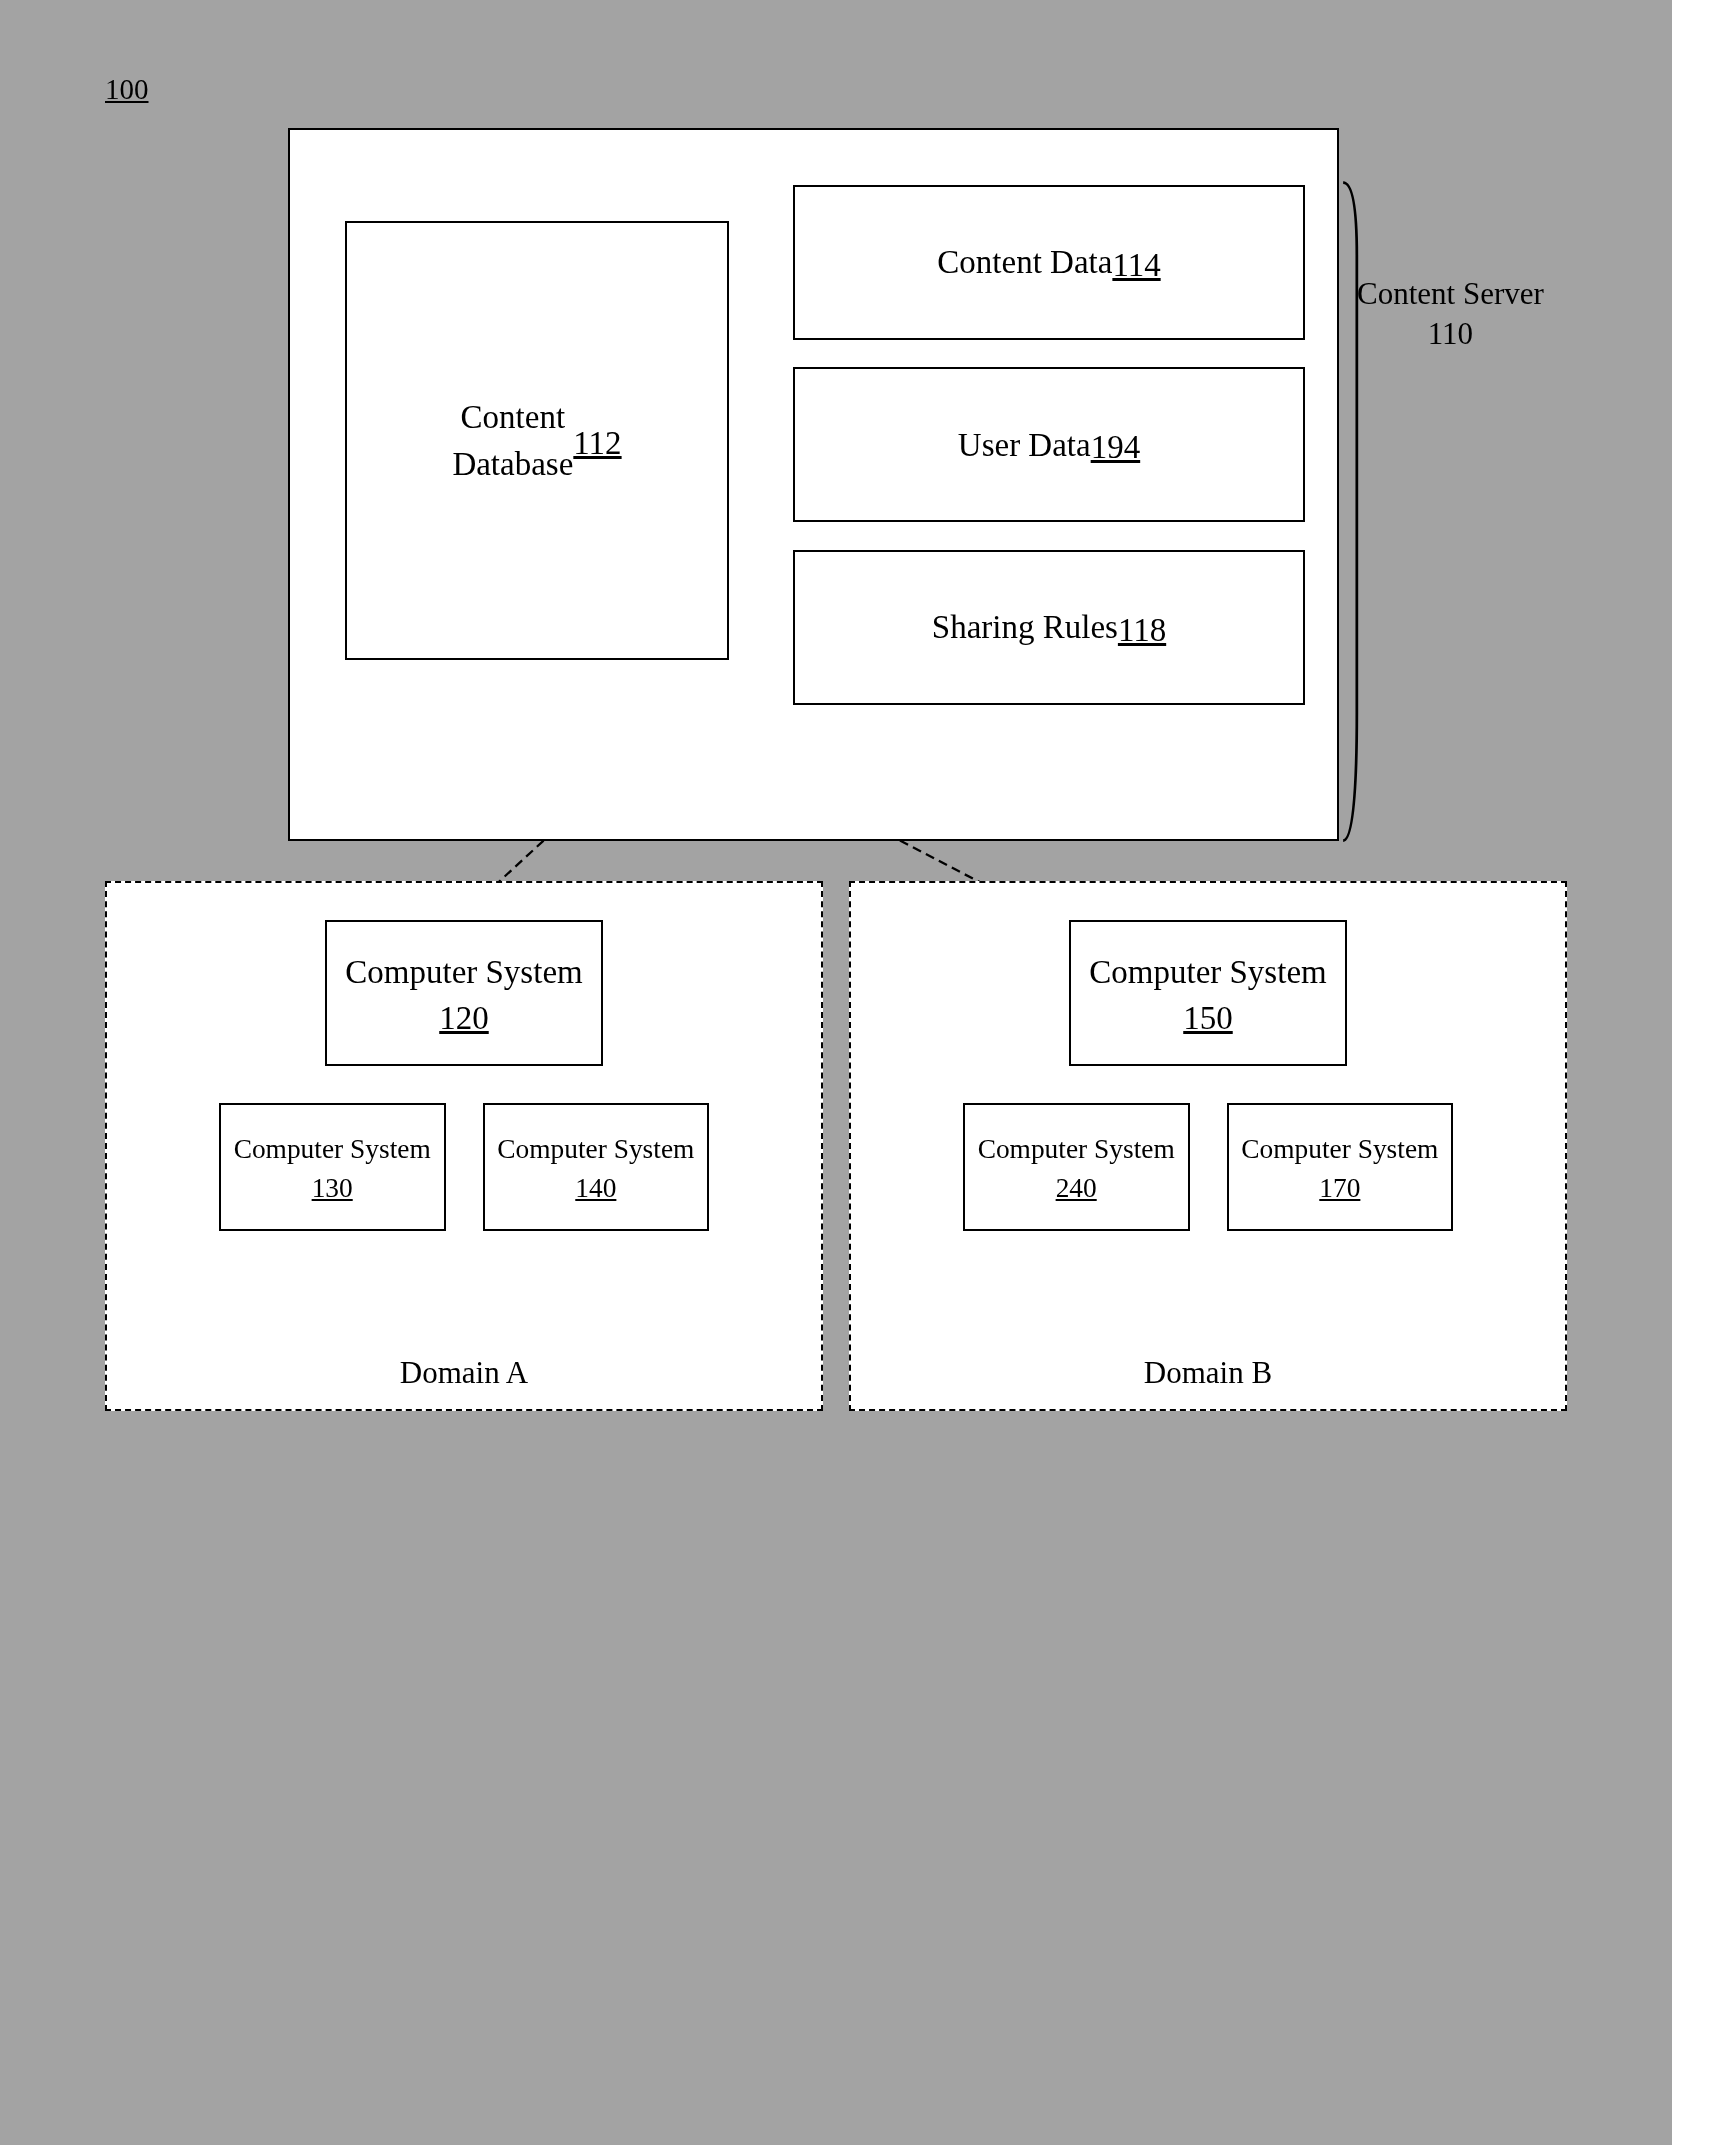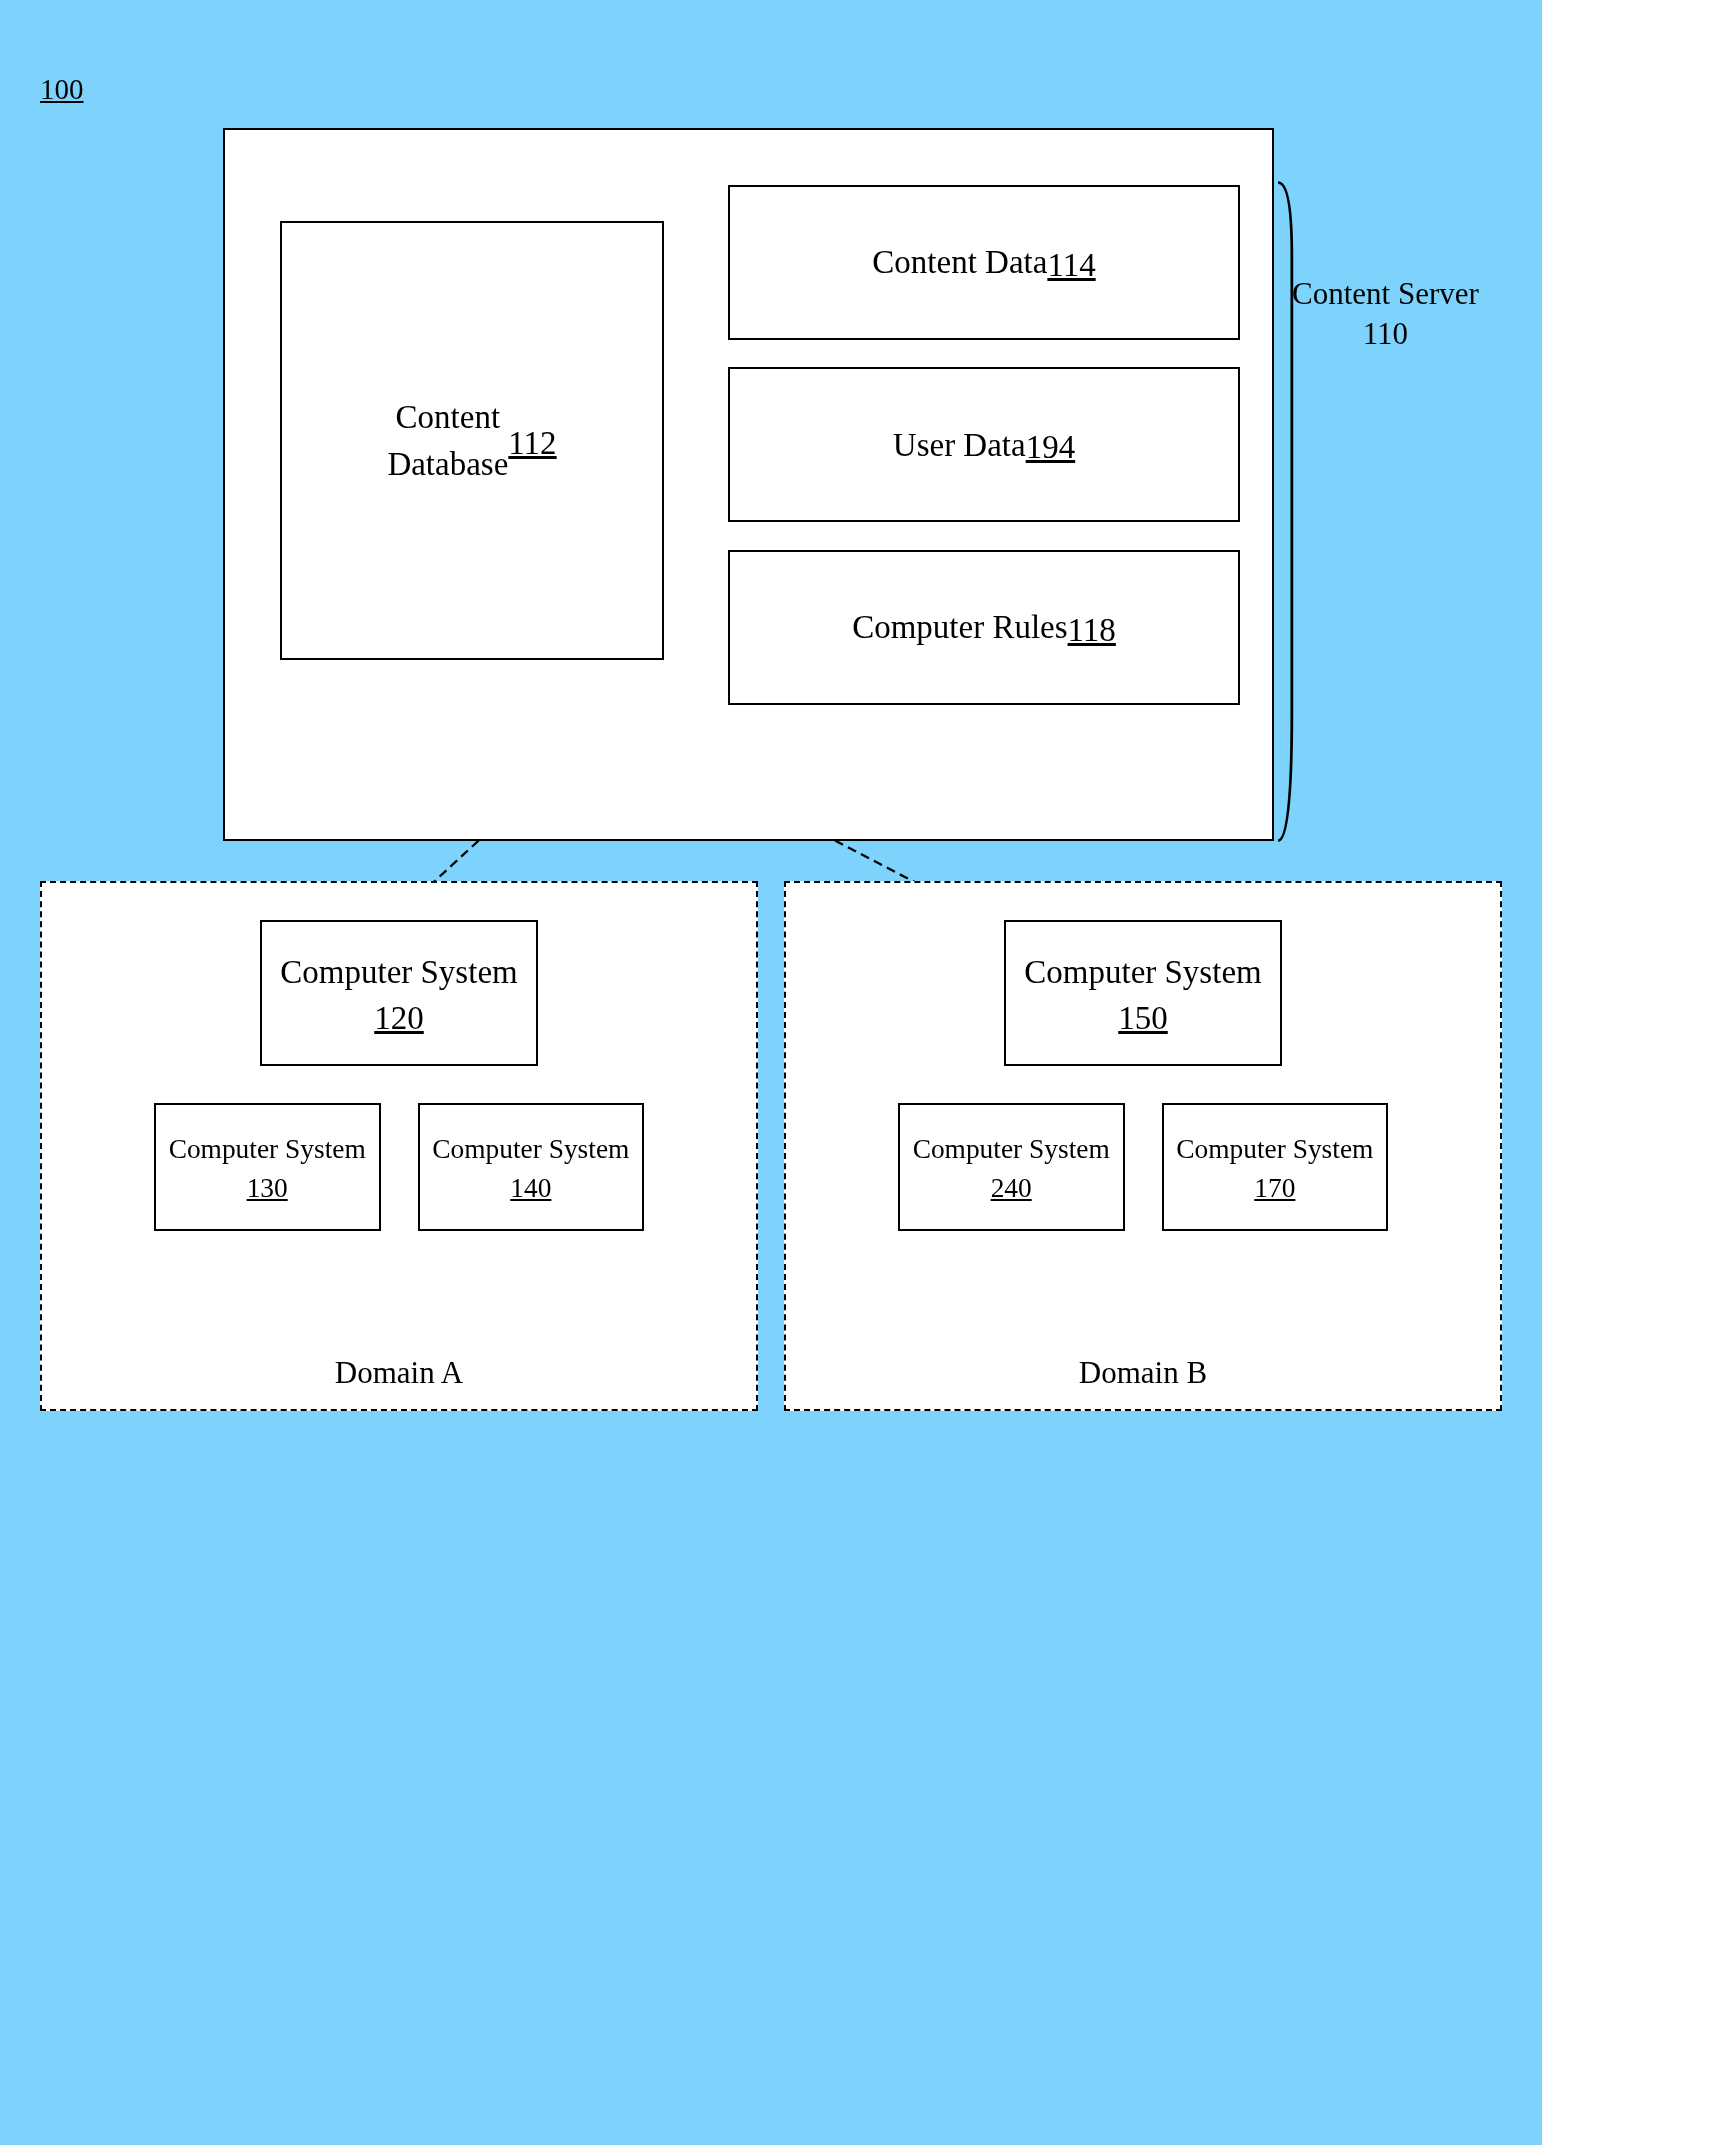--- a/index.html
+++ b/index.html
@@ -5,23 +5,23 @@
     * { box-sizing: border-box; margin: 0; padding: 0; }
     body {
       background: #fff;
       font-family: 'Times New Roman', Times, serif;
       width: 1718px;
       min-height: 2145px;
       position: relative;
     }
 
     .page {
-      width: 1542px;
+      width: 1672px;
       min-height: 2145px;
-      background: #7dd3fc;
+      background: #a3a3a3;
       position: relative;
       display: flex;
       flex-direction: column;
       align-items: center;
     }
 
     .diagram-area {
       position: relative;
       width: 1462px;
       margin-top: 73px;
@@ -211,21 +211,21 @@
       <div class="right-boxes">
         <div class="data-box">
           <div class="box-title">Content Data</div>
           <div class="box-num">114</div>
         </div>
         <div class="data-box">
           <div class="box-title">User Data</div>
           <div class="box-num">194</div>
         </div>
         <div class="data-box">
-          <div class="box-title">Computer Rules</div>
+          <div class="box-title">Sharing Rules</div>
           <div class="box-num">118</div>
         </div>
       </div>
 
     </div>
 
     <div class="content-server-label">
       <div>Content Server</div>
       <div>110</div>
     </div>

